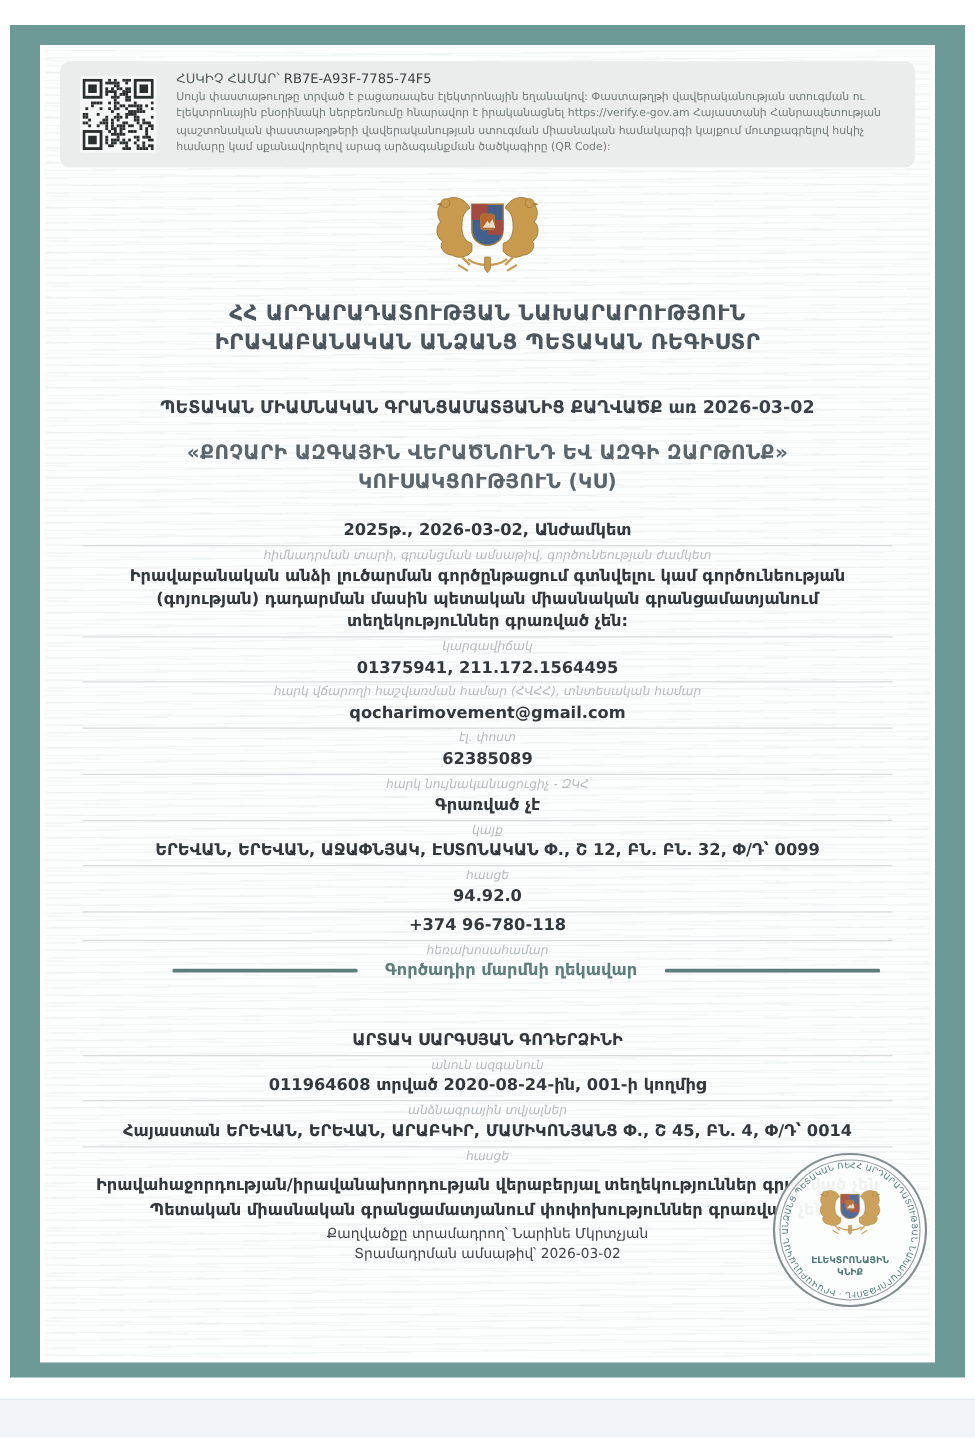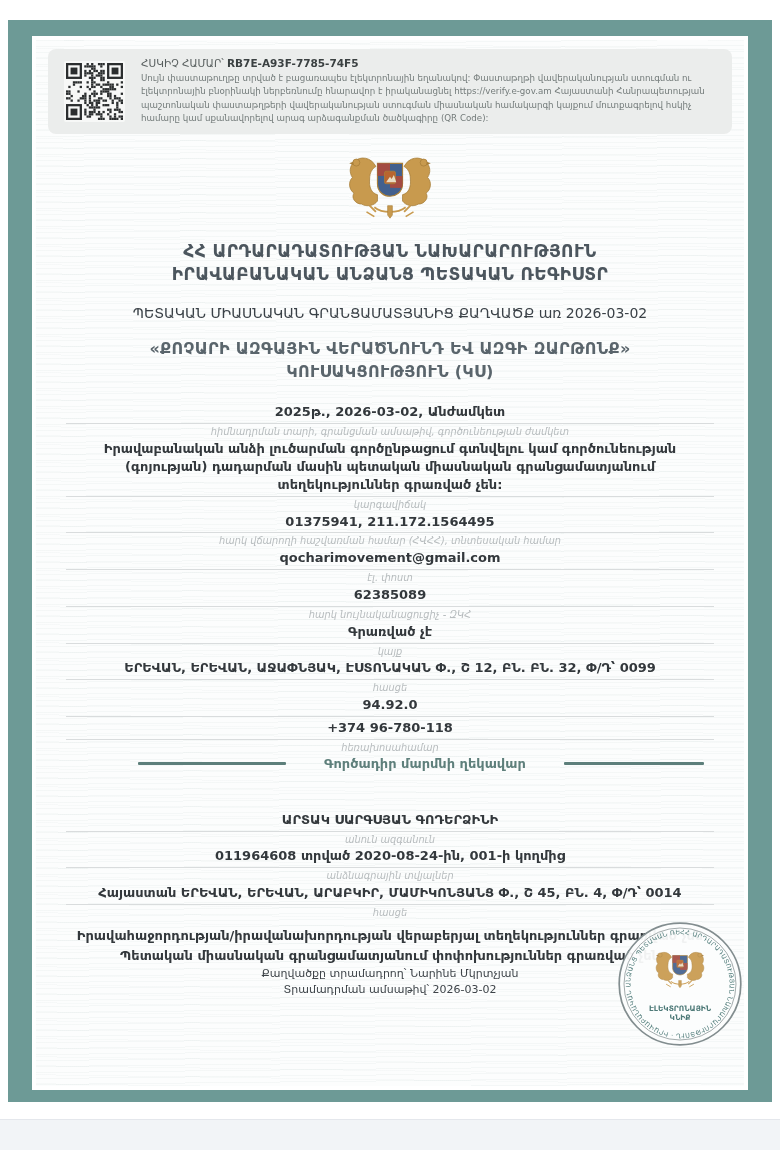--- a/index.html
+++ b/index.html
@@ -22,42 +22,42 @@
       repeating-linear-gradient(180.8deg, rgba(110,145,140,0.04) 0px, rgba(110,145,140,0.04) 1px, transparent 1px, transparent 9px);
     overflow:hidden;
   }
   .qr-panel{
     margin:9px 12px 0 12px;background:#ebedec;border-radius:8px;
     padding:8px 16px;display:flex;gap:16px;align-items:center;min-height:58px;
   }
   .qr-code{flex:0 0 auto;width:57px;height:57px;background:#f7f8f7;padding:2px;border-radius:2px;}
   .qr-text{flex:1 1 auto;}
   .control-line{font-size:10.5px;color:#585f5f;margin-bottom:3px;}
-  .control-line b{color:#3b4142;font-weight:bold;}
+  .control-line b{color:#3b4142;font-weight:normal;}
   .disclaimer{font-size:8.7px;line-height:1.55;color:#737b7a;}
   .emblem-big{display:block;margin:16px auto 0 auto;width:94px;height:80px;}
   .ministry{
     margin-top:10px;text-align:center;font-weight:bold;font-size:17px;
     color:#4c565e;line-height:1.35;letter-spacing:0.4px;
   }
   .extract-title{
-    margin-top:19px;text-align:center;font-weight:normal;font-size:14px;color:#3a4147;
+    margin-top:32px;text-align:center;font-weight:bold;font-size:14px;color:#3a4147;
   }
   .org-name{
     margin-top:17px;text-align:center;font-weight:bold;font-size:16px;
     color:#5a656c;line-height:1.42;letter-spacing:0.3px;
   }
   .fields{margin-top:20px;}
   .frow{text-align:center;margin-bottom:1px;}
   .fvalue{font-size:13px;font-weight:bold;color:#33383c;line-height:1.38;padding:0 56px;}
   .frule{height:1px;background:#d9dcdd;margin:2px 30px 2px 30px;}
   .fcaption{font-size:9.8px;font-style:italic;color:#b7bcbe;line-height:1.2;margin-bottom:2px;}
   .sig-heading{
     display:flex;align-items:center;
-    font-weight:bold;font-size:13px;color:#5e7f7b;gap:16px;
+    font-weight:bold;font-size:13px;color:#5e7f7b;
   }
   .sig-line{height:3px;background:#5d7f7b;border-radius:1px;}
   .sig-line.left{width:148px;margin-left:102px;margin-right:22px;}
   .sig-line.right{flex:1;margin-left:22px;margin-right:40px;}
   .exec-fields{margin-top:40px;}
   .footer{margin-top:7px;text-align:center;position:relative;z-index:1;}
   .fbold{font-size:13px;font-weight:bold;color:#33383c;line-height:1.55;padding:0 40px;}
   .fnorm{font-size:11px;color:#3e4449;line-height:1.5;}
   .seal{
     position:absolute;right:0px;top:880px;width:128px;height:128px;z-index:2;

